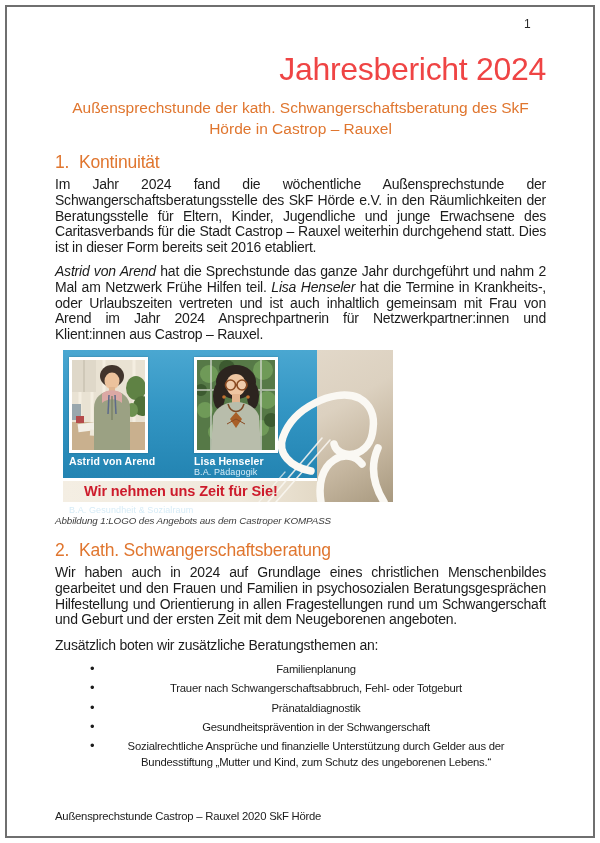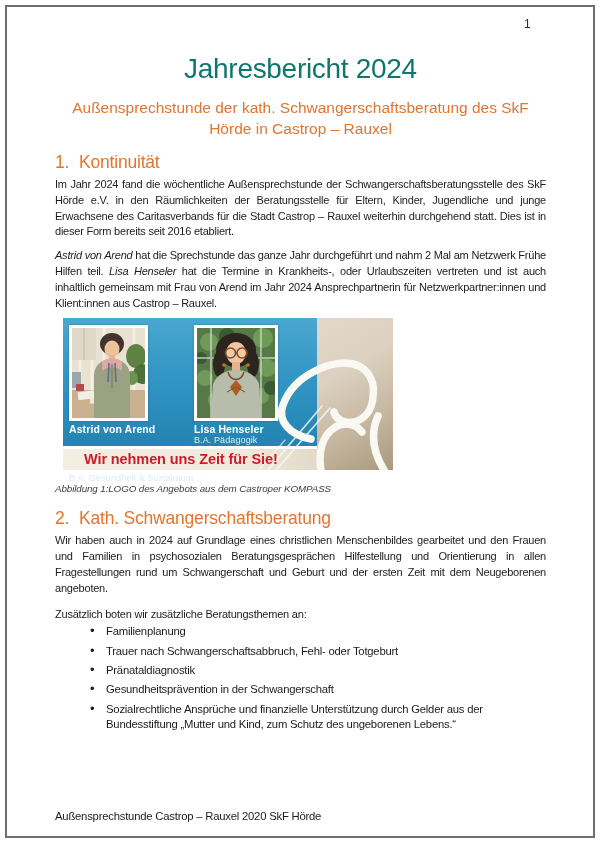--- a/index.html
+++ b/index.html
@@ -15,45 +15,45 @@
     --cap-blue:#D7ECF7;
   }
   html,body{margin:0;padding:0;background:#ffffff;}
   .page{
     position:relative;width:600px;height:843px;background:#fff;overflow:hidden;
     font-family:"Liberation Sans","DejaVu Sans",sans-serif;color:var(--ink);
   }
   .frame{position:absolute;left:5px;top:5px;right:5px;bottom:5px;border:2px solid var(--frame);pointer-events:none;}
   .pagenum{position:absolute;top:17px;left:524px;font-size:12px;color:#2a2a2a;}
   .content{position:absolute;left:55px;top:0;width:491px;}
-  .title{margin:52px 0 0 0;font-size:28px;line-height:34px;font-weight:400;letter-spacing:-0.3px;text-align:center;color:#0f766e;}
+  .title{margin:52px 0 0 0;font-size:32px;line-height:34px;font-weight:400;letter-spacing:-0.3px;text-align:right;color:#ef4444;}
   .subtitle{margin:11px 0 0 0;font-size:15.5px;line-height:21px;font-weight:400;text-align:center;color:var(--accent);}
   .h1{display:flex;margin-top:13px;font-size:17.5px;line-height:21px;color:var(--accent);letter-spacing:-0.2px;}
   .h1 .hnum{width:24px;flex:0 0 24px;}
-  p.body{margin:8px 0 0 0;font-size:11px;line-height:15.8px;letter-spacing:-0.22px;color:var(--ink);}
+  p.body{margin:8px 0 0 0;font-size:14px;line-height:15.8px;letter-spacing:-0.22px;color:var(--ink);}
   p.just{text-align:justify;}
   p.m4{margin-top:4px;} p.m10{margin-top:10px;}
   .it{font-style:italic;}
   
   figure.banner{position:relative;margin:7px 0 0 8px;width:330px;height:152px;padding:0;}
   .bl-blue{position:absolute;left:0;top:0;width:254px;height:128px;background:linear-gradient(180deg,var(--blue-top) 0%,#3396c4 45%,var(--blue-bot) 100%);}
   .bl-strip{position:absolute;left:0;top:128px;width:254px;height:24px;border-top:3px solid #fff;box-sizing:border-box;background:linear-gradient(90deg,#f4eee3,var(--cream) 70%,#e3d9c6);}
   .bl-tan{position:absolute;left:254px;top:0;width:76px;height:152px;background:linear-gradient(150deg,#e2d8c9 0%,var(--tan-light) 35%,#c4b59e 70%,var(--tan-dark) 100%);}
   .photo{position:absolute;border:3px solid #fff;box-shadow:0 0 2px rgba(0,0,0,.25);}
   .photo1{left:6px;top:7px;width:73px;height:90px;}
   .photo2{left:131px;top:7px;width:78px;height:90px;}
   .photo svg{display:block;}
   .pname{position:absolute;font-size:10.5px;font-weight:700;color:#fff;white-space:nowrap;letter-spacing:.1px;}
   .ptitle{position:absolute;font-size:9px;color:var(--cap-blue);white-space:nowrap;letter-spacing:.1px;}
   .n1{left:6px;top:105px;} .t1{left:6px;top:117px;margin-top:38px;}
   .n2{left:131px;top:105px;} .t2{left:131px;top:117px;}
   .slogan{position:absolute;left:0;top:131px;width:250px;height:21px;line-height:21px;padding-left:21px;box-sizing:border-box;font-size:14.5px;font-weight:700;color:var(--red);letter-spacing:-0.1px;}
   svg.dog{position:absolute;left:0;top:0;pointer-events:none;}
   .caption{margin-top:13px;font-size:9.8px;font-style:italic;color:#3d3d3d;letter-spacing:-0.1px;}
-  ul.bullets{list-style:none;margin:2px 0 0 34px;padding:0;font-size:11.3px;line-height:15.8px;letter-spacing:-0.22px;}
+  ul.bullets{list-style:none;margin:8px 0 0 34px;padding:0;font-size:11.3px;line-height:15.8px;letter-spacing:-0.22px;text-align:center;}
   ul.bullets li{position:relative;padding-left:17px;margin-bottom:3.5px;max-width:420px;}
   ul.bullets li::before{content:"\2022";position:absolute;left:1px;top:-1px;font-size:13px;}
   .footer{position:absolute;left:55px;top:810px;font-size:11.3px;letter-spacing:-0.22px;color:var(--ink);}
 </style>
 </head>
 <body>
 
 <div class="page">
   <div class="frame"></div>
   <div class="pagenum">1</div>

